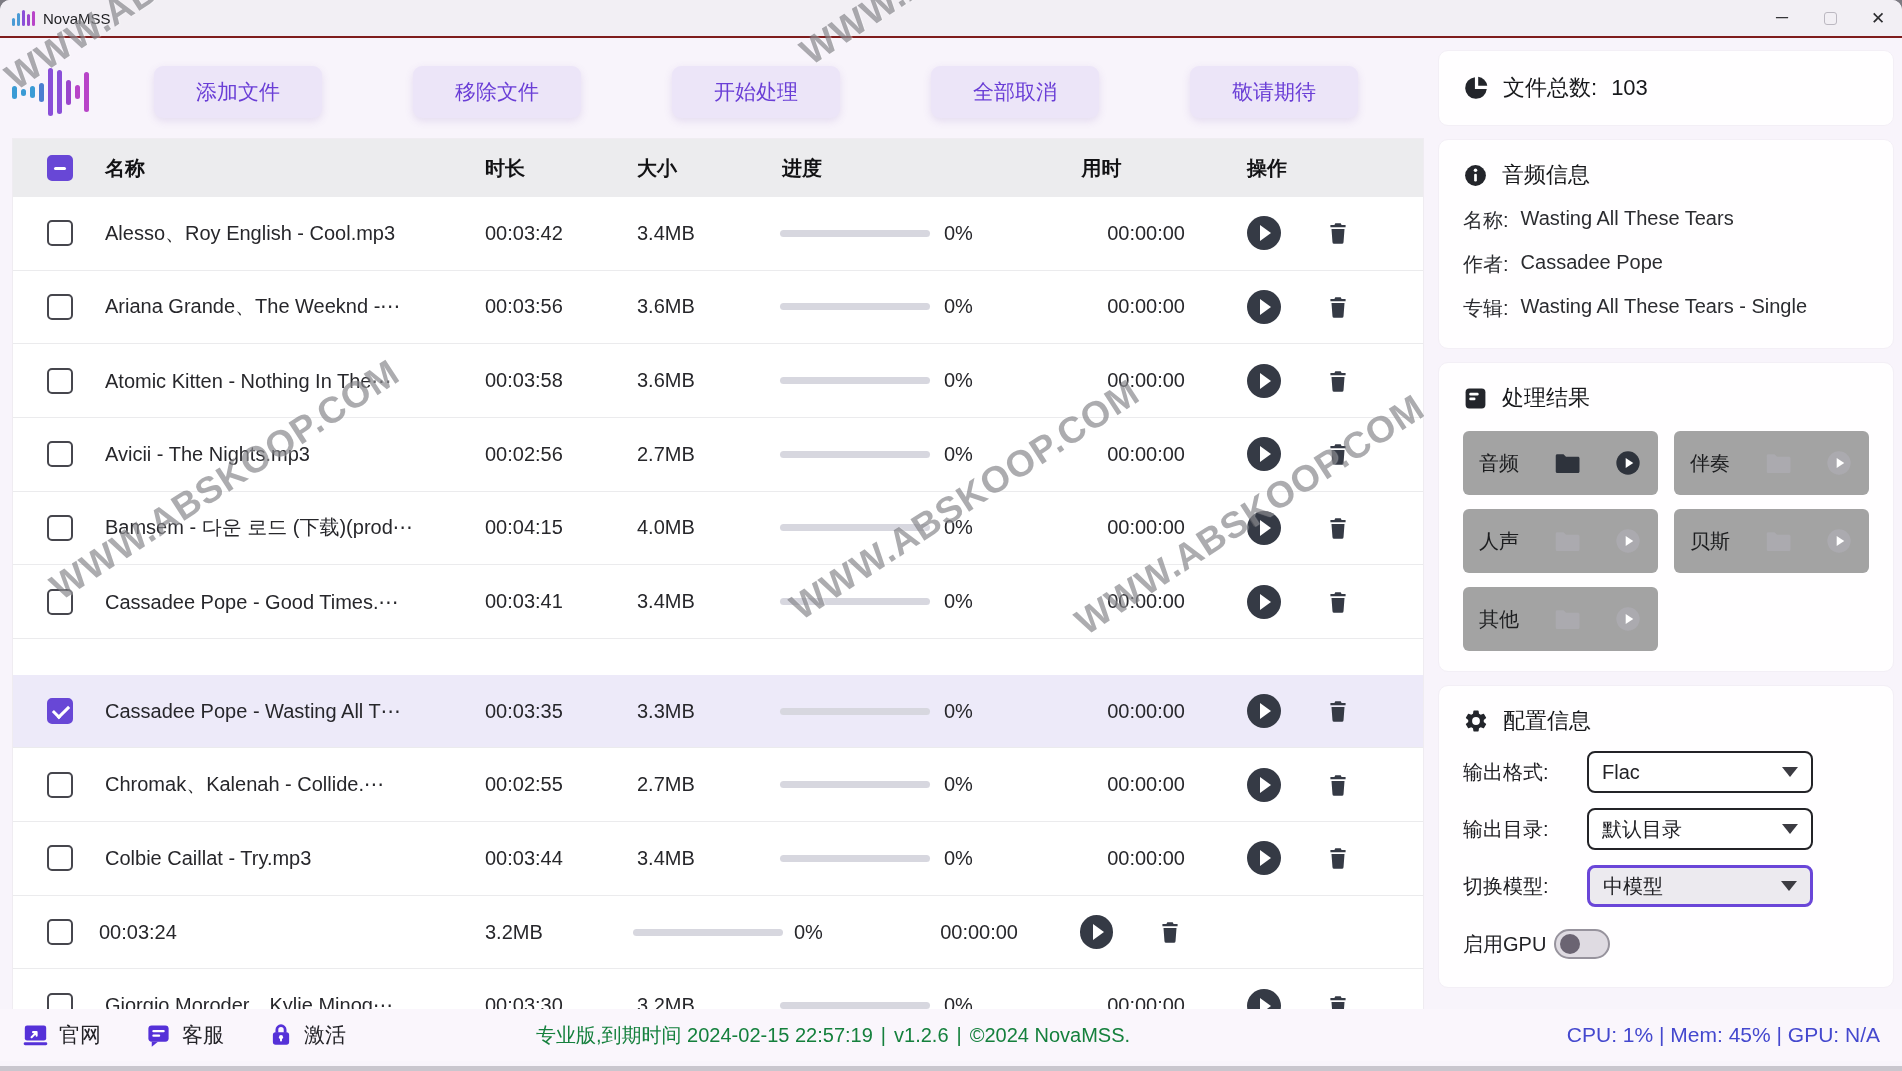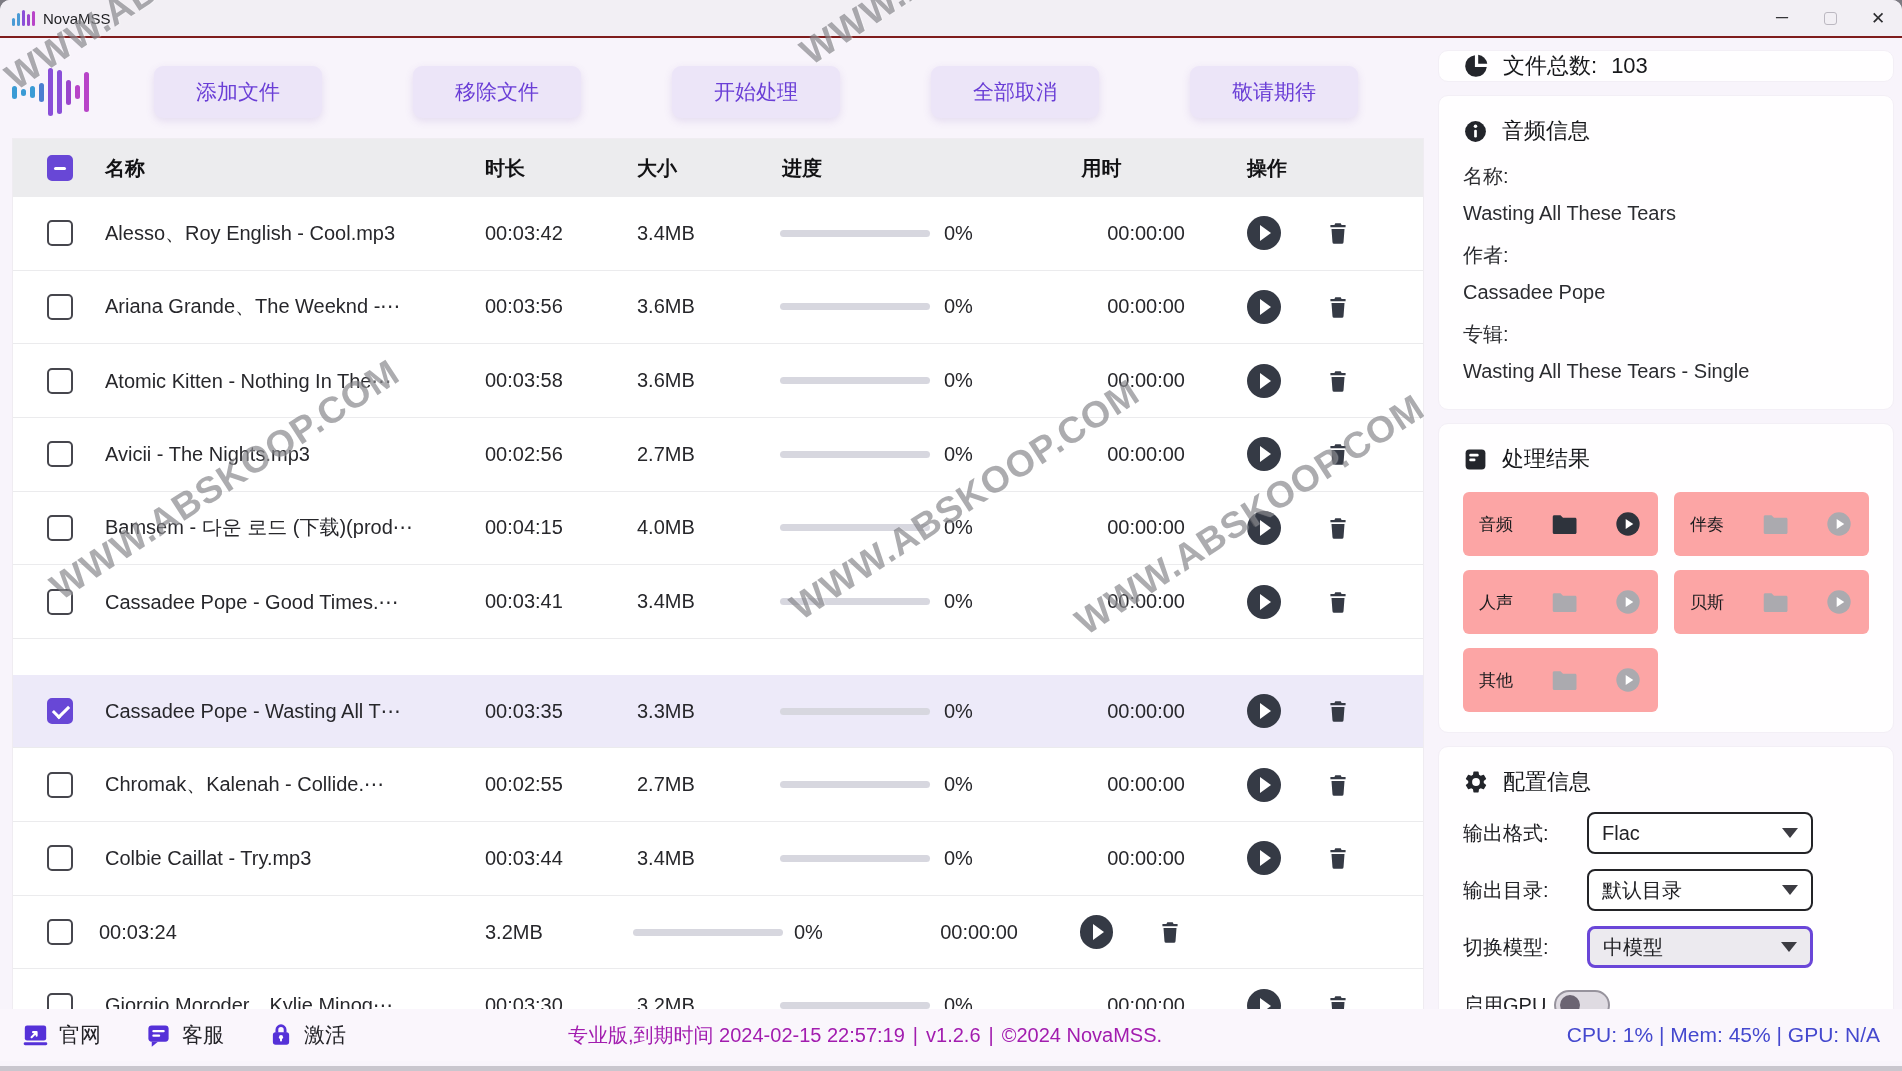--- a/index.html
+++ b/index.html
@@ -60,44 +60,44 @@
   .playbtn::after { content:""; position:absolute; left:13px; top:9px; width:0; height:0;
                     border-left:11px solid #fff; border-top:8px solid transparent; border-bottom:8px solid transparent; }
   .trashbtn { width:30px; height:32px; cursor:pointer; display:flex; align-items:center; justify-content:center; }
 
   
   .right { width:456px; display:flex; flex-direction:column; gap:13px; padding-top:4px; }
   .card { background:#fffeff; border-radius:10px; padding:20px 24px; border:1px solid #f3eff6; }
   .card-total { display:flex; align-items:center; gap:14px; height:76px; padding:0 24px; }
   .card-total .t { font-size:22px; color:#17181b; }
   .card-title { display:flex; align-items:center; gap:14px; font-size:22px; color:#17181b; font-weight:500; }
-  .info-field { display:flex; gap:12px; font-size:20px; color:#2b2c30; margin-top:17px; white-space:nowrap;flex-direction:column; }
+  .info-field { display:flex; gap:12px; font-size:20px; color:#2b2c30; margin-top:17px; white-space:nowrap; }
   .tiles { display:grid; grid-template-columns:1fr 1fr; gap:14px 16px; margin-top:18px; }
-  .tile { background:#fca5a5; border-radius:6px; height:64px; display:flex; align-items:center;
-          justify-content:space-between; padding:0 16px; font-size:17px; color:#1c1d1f; }
+  .tile { background:#a3a3a3; border-radius:6px; height:64px; display:flex; align-items:center;
+          justify-content:space-between; padding:0 16px; font-size:20px; color:#1c1d1f; }
   .tile .ic { display:flex; align-items:center; }
   .tile.disabled .ic svg { fill:#abaaaf; }
   .tile .ic svg { fill:#2e333c; }
   .config-row { display:flex; align-items:center; margin-top:15px; font-size:20px; color:#222226; }
   .config-label { width:124px; flex:none; }
   .dropdown { width:226px; height:42px; border:2px solid #232327; border-radius:8px; background:#fff;
               display:flex; align-items:center; justify-content:space-between; padding:0 13px; font-size:20px; cursor:pointer; }
   .dropdown.highlight { border:3px solid #6a46d8; background:#eceaef; }
   .caret { width:0; height:0; border-left:8px solid transparent; border-right:8px solid transparent;
            border-top:10px solid #3c3c42; }
   .gpurow { display:flex; align-items:center; margin-top:22px; font-size:20px; color:#222226; gap:8px; }
   .toggle { width:56px; height:30px; border:2px solid #97939d; border-radius:16px; background:#dfdbe2;
             position:relative; cursor:pointer; }
   .toggle .knob { position:absolute; left:4px; top:3px; width:20px; height:20px; border-radius:50%; background:#6b6472; }
 
   
   .bottombar { position:absolute; left:0; bottom:5px; width:100%; height:52px;
                display:flex; align-items:center; padding:0 22px; background:#faf6fc; }
   .blink { display:flex; align-items:center; gap:10px; margin-right:44px; font-size:21px; color:#232327; cursor:pointer; }
-  .centertext { position:absolute; left:568px; font-size:20px; color:#a21caf; display:flex; gap:8px; align-items:center; }
+  .centertext { position:absolute; left:536px; font-size:20px; color:#15803d; display:flex; gap:8px; align-items:center; }
   .stats { margin-left:auto; font-size:21px; color:#4448ce; }
 
   
   .wm { position:absolute; font-size:37px; font-weight:700; color:rgba(104,104,110,0.55);
         letter-spacing:1px; white-space:nowrap; pointer-events:none; z-index:60;
         transform:translate(-50%,-50%) rotate(-33deg); text-shadow:1px 1px 1px rgba(255,255,255,0.35); }
   .wm0 { left:975px; top:-55px; }
   .wm1 { left:180px; top:-30px; }
   .wm2 { left:225px; top:480px; }
   .wm3 { left:965px; top:500px; }

